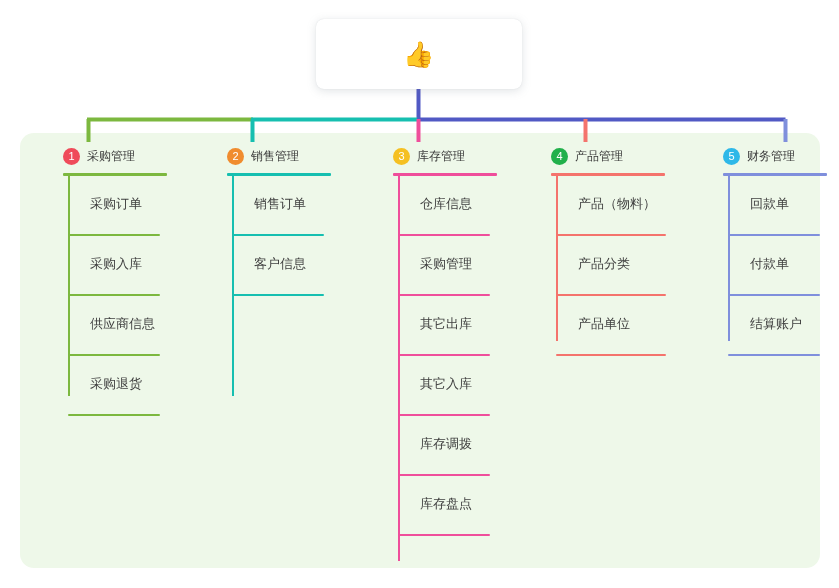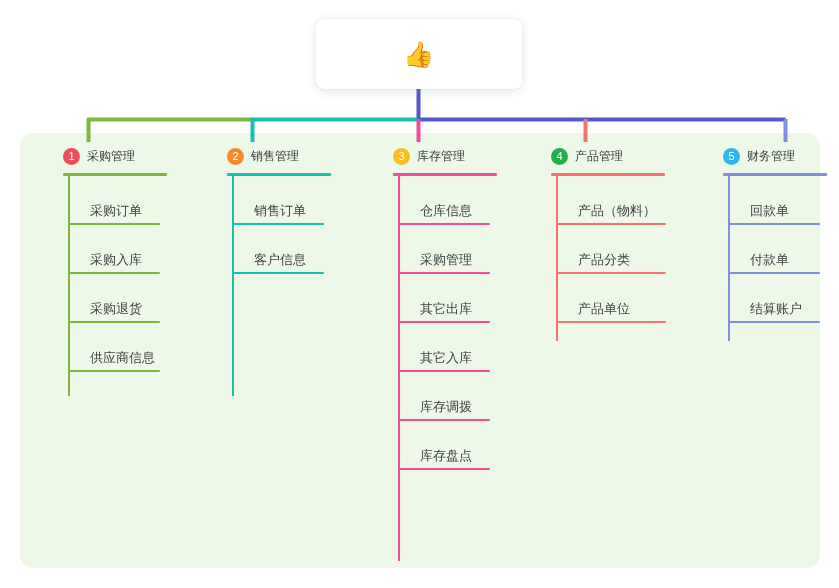--- a/index.html
+++ b/index.html
@@ -106,25 +106,25 @@
     padding-top: 0;
   }
   .spine {
     position: absolute;
     left: 0;
     top: 0;
     width: 2px;
   }
   .item {
     position: relative;
-    height: 49px;
+    height: 60px;
     padding-left: 22px;
     box-sizing: border-box;
     display: flex;
-    align-items: flex-end;
+    align-items: center;
   }
   .item .lbl {
     font-size: 13px;
     color: #3f3f3f;
     white-space: nowrap;
     padding-bottom: 5px;
   }
   .item .rule {
     position: absolute;
     left: 0;
@@ -168,25 +168,25 @@
         <div class="spine" style="background: rgb(124, 184, 63); height: 220px;"></div>
         <div class="item">
           <span class="lbl">采购订单</span>
           <div class="rule" style="width: 92px; background: rgb(124, 184, 63);"></div>
         </div>
         <div class="item">
           <span class="lbl">采购入库</span>
           <div class="rule" style="width: 92px; background: rgb(124, 184, 63);"></div>
         </div>
         <div class="item">
+          <span class="lbl">供应商信息</span>
+          <div class="rule" style="width: 92px; background: rgb(124, 184, 63);"></div>
+        </div>
+        <div class="item">
           <span class="lbl">采购退货</span>
-          <div class="rule" style="width: 92px; background: rgb(124, 184, 63);"></div>
-        </div>
-        <div class="item">
-          <span class="lbl">供应商信息</span>
           <div class="rule" style="width: 92px; background: rgb(124, 184, 63);"></div>
         </div>
       </div>
     </div>
     <div class="column" style="left: 204px;">
       <div class="col-head">
         <span class="badge" style="background: rgb(240, 140, 46);">2</span>
         <span class="col-title">销售管理</span>
       </div>
       <div class="head-rule" style="width: 104px; background: rgb(22, 191, 176);"></div>

